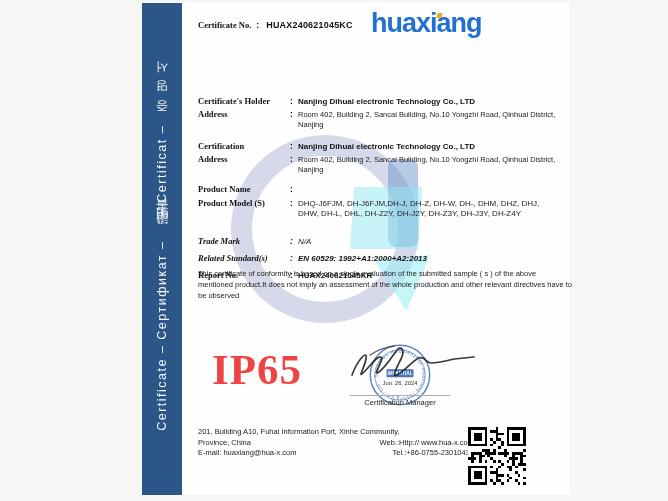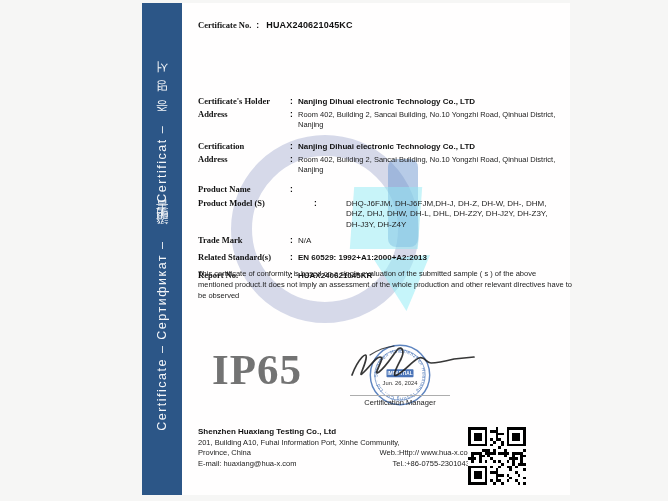--- a/index.html
+++ b/index.html
@@ -60,30 +60,30 @@
     font-family:"Liberation Serif",serif;font-weight:bold;font-size:23px;color:#0e0e0e;
     letter-spacing:.5px;
   }
   
   .fields{position:absolute;left:56px;top:93px;width:364px;}
   .row{display:grid;grid-template-columns:92px 8px 1fr;align-items:baseline;}
   .row .colon{font-weight:bold;font-size:8.5px;color:#111;}
   .val{font-size:8px;color:#222;line-height:1.3;}
   .val.b{font-weight:bold;color:#111;}
   .val.addr{font-size:7.5px;}
-  .mb2{margin-bottom:2px;}.mb4{margin-bottom:4px;}.mb5{margin-bottom:5px;gap:24px;}
-  .mb6{margin-bottom:6px;}.mb8{margin-bottom:9px;}.mb10{margin-bottom:11px;}
+  .mb2{margin-bottom:2px;}.mb4{margin-bottom:4px;}.mb5{margin-bottom:16px;}
+  .mb6{margin-bottom:6px;font-style:italic;}.mb8{margin-bottom:9px;}.mb10{margin-bottom:11px;}
   .statement{
     position:absolute;left:56px;top:266px;width:374px;
     font-size:7.5px;color:#222;line-height:1.45;
   }
   .ip65{
     position:absolute;left:70px;top:342px;
     font-family:"Liberation Serif",serif;font-size:43px;font-weight:600;
-    color:#737373;letter-spacing:1px;
+    color:#ef4444;letter-spacing:1px;
   }
   
   .stamp{position:absolute;left:222px;top:336px;width:72px;height:72px;}
   .signature{position:absolute;left:200px;top:334px;width:142px;height:50px;z-index:3;}
   .sig-line{position:absolute;left:208px;top:392px;width:100px;height:1px;background:#adadad;}
   .cert-manager{
     position:absolute;left:194px;top:395px;width:128px;text-align:center;
     font-size:7.5px;color:#222;
   }
   
@@ -107,20 +107,24 @@
   </div>
 
   <div class="content">
 
     <div class="certno-row">
       <span class="lbl">Certificate No.</span>
       <span class="colon">:</span>
       <span class="certno-val">HUAX240621045KC</span>
     </div>
 
+    <div class="logo">
+      <span>huaxiang</span>
+      <span class="i-dot"></span>
+    </div>
 
 
     <div class="fields">
       <div class="row mb2">
         <span class="lbl">Certificate's Holder</span>
         <span class="colon">:</span>
         <span class="val b">Nanjing Dihuai electronic Technology Co., LTD</span>
       </div>
       <div class="row mb10">
         <span class="lbl">Address</span>
@@ -186,21 +190,20 @@
     <div class="signature">
       <svg viewBox="0 0 142 50" width="142" height="50">
         <path d="M10 38 C16 22 26 12 24 22 C22 32 15 42 22 35 C30 27 36 17 40 21 C38 29 31 39 37 35 C45 29 52 16 56 12 C60 9 63 14 59 22 C55 30 49 41 55 38 C63 34 71 23 77 21 C83 19 84 26 89 26 C96 26 104 24 112 22 L132 20" stroke="#1b1b1b" stroke-width="1.7" fill="none" stroke-linecap="round" opacity="0.88"></path>
         <path d="M28 18 C34 14 44 10 52 9" stroke="#1b1b1b" stroke-width="1.2" fill="none" stroke-linecap="round" opacity="0.8"></path>
       </svg>
     </div>
     <div class="sig-line"></div>
     <div class="cert-manager">Certification Manager</div>
 
     <div class="footer">
-      <div class="company">Shenzhen Huaxiang Testing Co., Ltd</div>
       <div>201, Building A10, Fuhai Information Port, Xinhe Community,</div>
       <div class="cols">
         <span>Province, China</span>
         <span>Web.:Http:// www.hua-x.com</span>
       </div>
       <div class="cols">
         <span>E-mail: huaxiang@hua-x.com</span>
         <span>Tel.:+86-0755-23010432</span>
       </div>
     </div>

